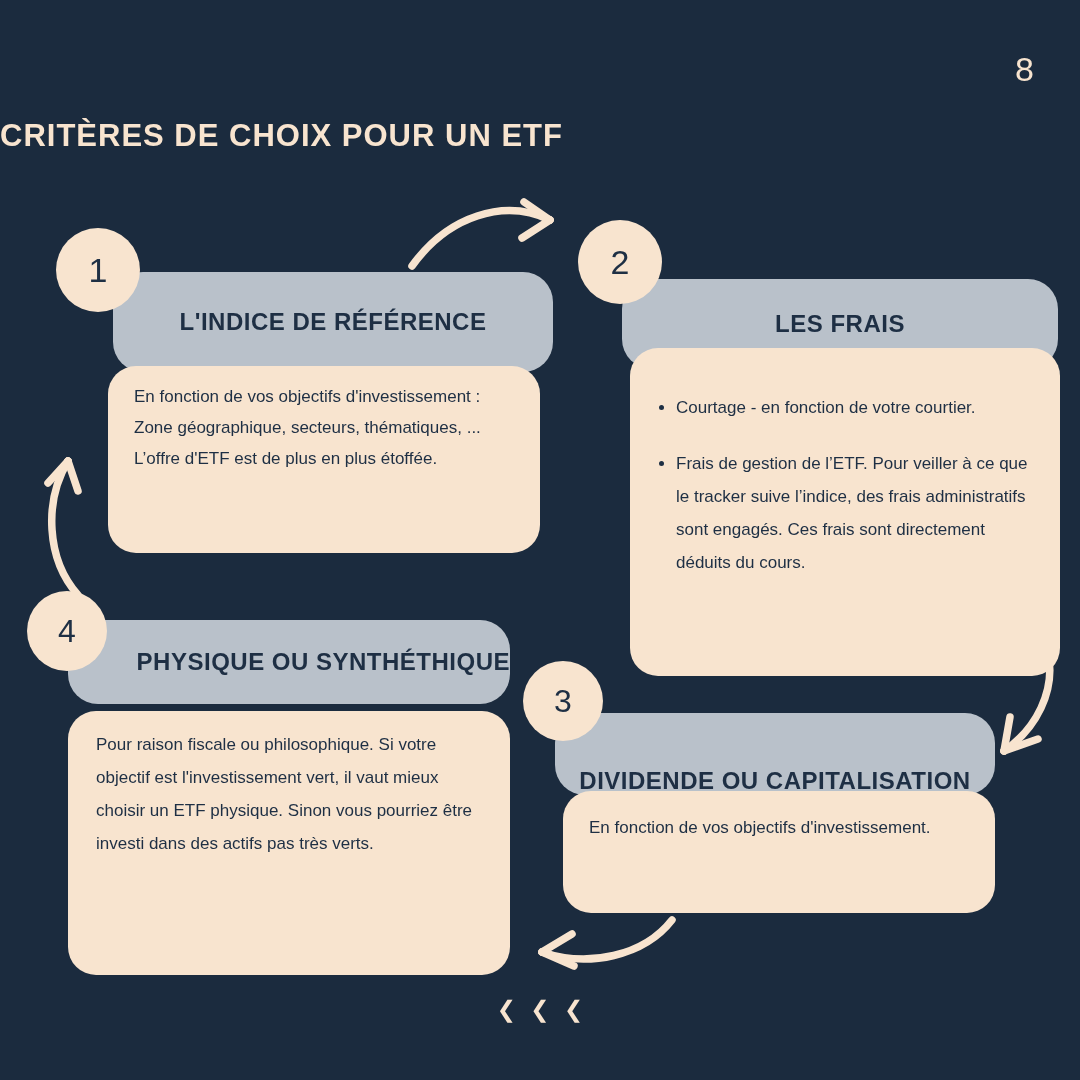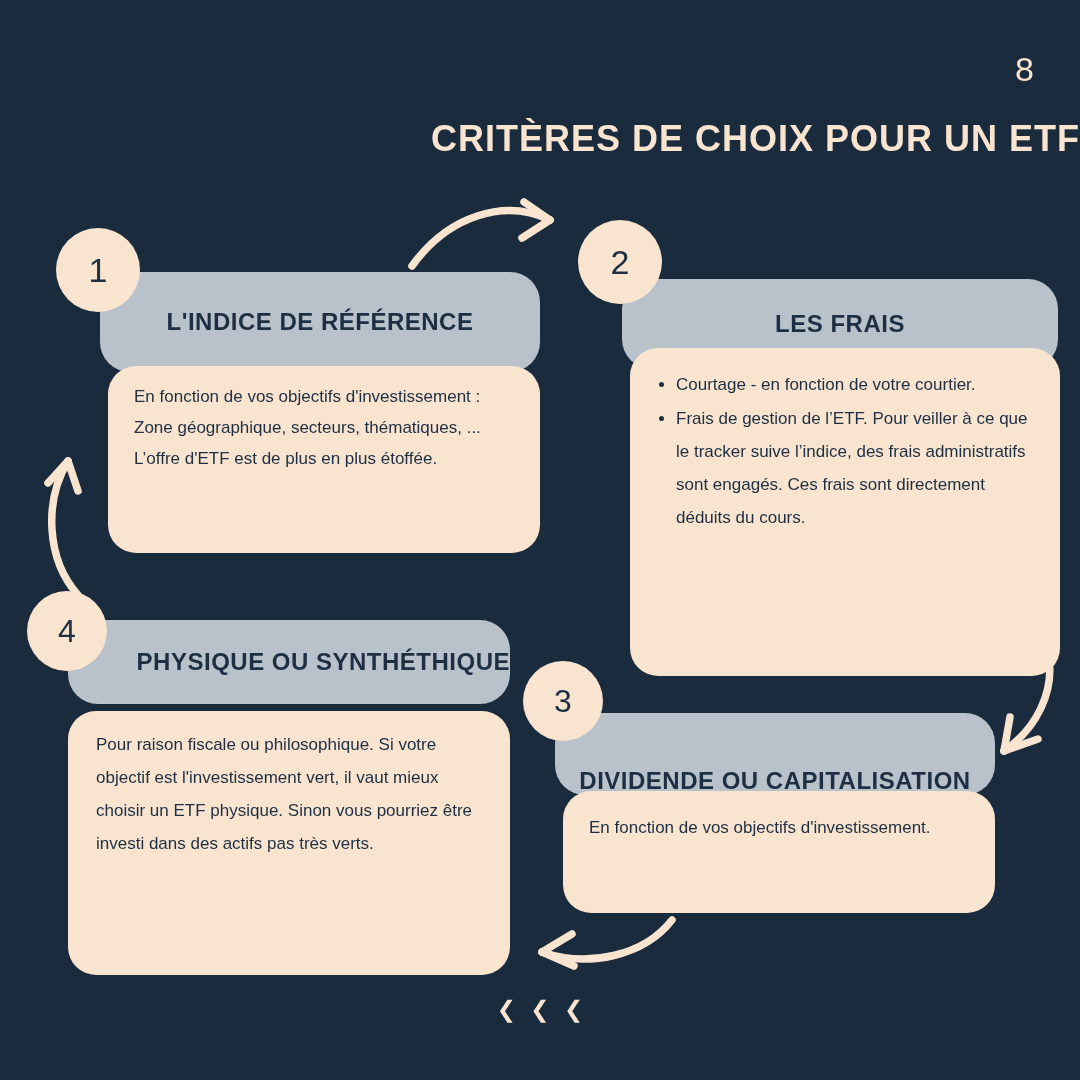--- a/index.html
+++ b/index.html
@@ -17,23 +17,23 @@
     overflow:hidden;
     font-family:"Liberation Sans",sans-serif;
     color:var(--ink);
   }
   .page-number{
     position:absolute;top:50px;right:46px;
     color:var(--cream);font-size:34px;font-weight:400;
   }
   .title{
     position:absolute;top:118px;left:0;right:0;
-    text-align:right;
+    text-align:left;
     color:var(--cream);
-    font-size:36px;font-weight:700;letter-spacing:1px;
+    font-size:31px;font-weight:700;letter-spacing:1px;
   }
   .badge{
     position:absolute;z-index:3;
     background:var(--cream);border-radius:50%;
     display:flex;align-items:center;justify-content:center;
     color:var(--ink);font-size:34px;font-weight:500;
   }
   .hdr{
     position:absolute;z-index:1;
     background:var(--gray);border-radius:30px;
@@ -43,24 +43,24 @@
     color:var(--ink);
   }
   .bdy{
     position:absolute;z-index:2;
     background:var(--cream);border-radius:28px;
     color:var(--ink);
     font-size:17px;font-weight:500;line-height:32px;
   }
   .bdy p{margin:0;}
   .bdy ul{list-style:disc;padding-left:26px;}
-  .bdy li{margin-bottom:1px;}
+  .bdy li{margin-bottom:1px;margin-top:23px;}
   
   .b1{left:56px;top:228px;width:84px;height:84px;}
-  .h1{left:100px;top:272px;width:440px;height:100px;}
+  .h1{left:113px;top:272px;width:440px;height:100px;}
   .c1{left:108px;top:366px;width:432px;height:187px;padding:15px 18px 14px 26px;line-height:31px;}
   
   .b2{left:578px;top:220px;width:84px;height:84px;}
   .h2{left:622px;top:279px;width:436px;height:90px;}
   .c2{left:630px;top:348px;width:430px;height:328px;padding:20px 20px 16px 20px;line-height:33px;}
   
   .b3{left:523px;top:661px;width:80px;height:80px;font-size:32px;}
   .h3{left:555px;top:713px;width:440px;height:82px;align-items:flex-end;}
   .c3{left:563px;top:791px;width:432px;height:122px;padding:22px 20px 16px 26px;line-height:30px;}
   

